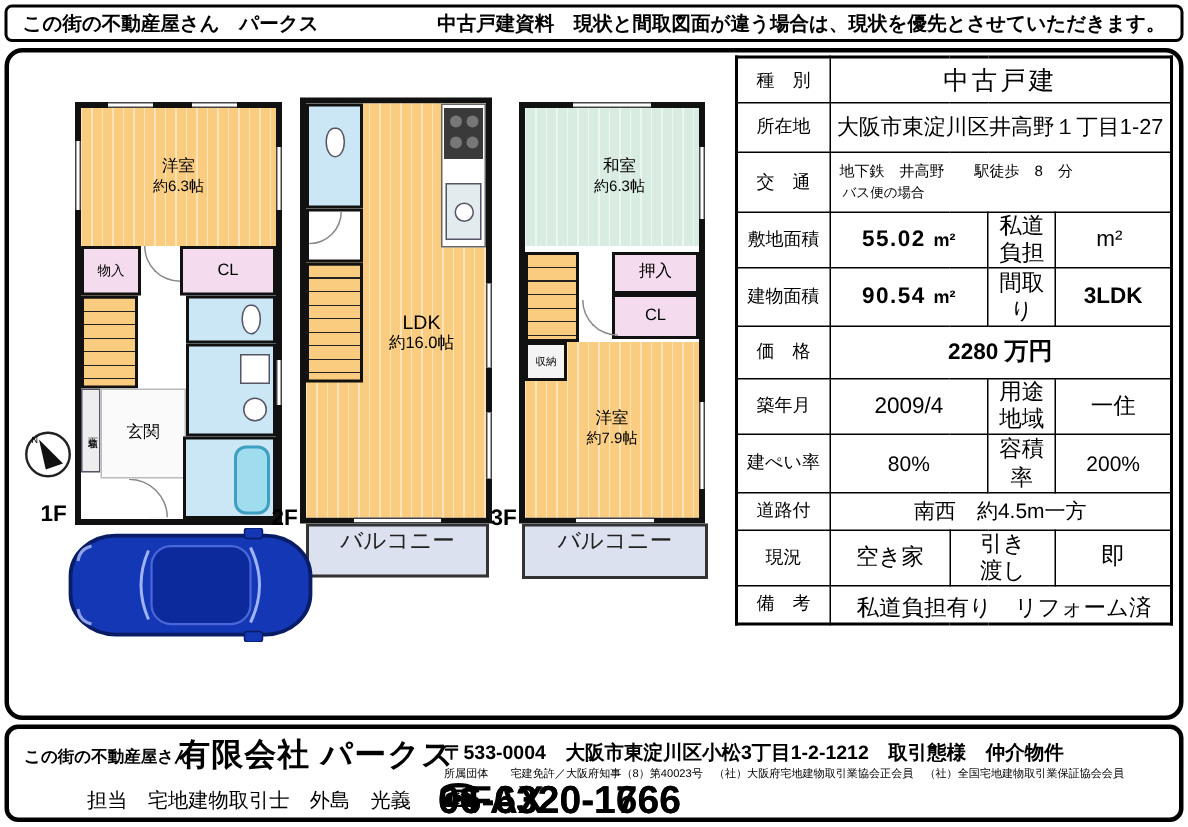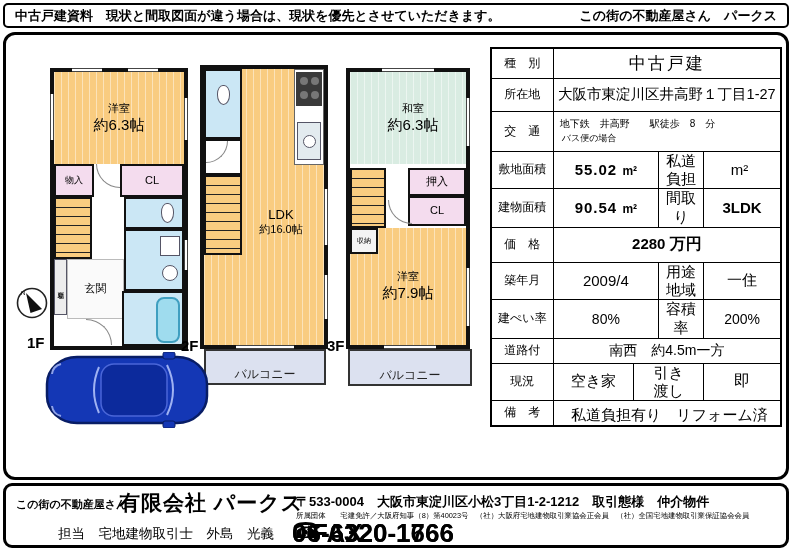--- a/index.html
+++ b/index.html
@@ -24,38 +24,38 @@
   .orange { background-color:#F9CC80;
             background-image:repeating-linear-gradient(90deg, rgba(255,255,255,.45) 0 1px, transparent 1px 7px); }
   .green  { background-color:#D9ECE2;
             background-image:repeating-linear-gradient(90deg, rgba(255,255,255,.5) 0 1px, transparent 1px 7px); }
   .pink   { background:#F4DCEE; border:2px solid #111; }
   .blue   { background:#CBE7F5; border:2px solid #111; }
   .stairs { background-color:#F9CC80;
             background-image:repeating-linear-gradient(to bottom, transparent 0 8px, #222 8px 9px);
             border:2px solid #111; }
   .rname { font-size:11px; line-height:1.25; }
-  .rsize { font-size:15px; line-height:1.25; }
+  .rsize { font-size:10px; line-height:1.25; }
   .tiny  { font-size:9px; }
   .balcony { position:absolute; border:2px solid #333; background:#DCE1F0;
-             display:flex; align-items:flex-end; justify-content:center; font-size:12px; color:#222; }
+             display:flex; align-items:flex-start; justify-content:center; font-size:15px; color:#222; }
   .flabel { position:absolute; font-size:15px; font-weight:bold; }
   .win-h { position:absolute; height:4px; background:#fff; border-top:1px solid #444; border-bottom:1px solid #444; }
   .win-v { position:absolute; width:4px;  background:#fff; border-left:1px solid #444; border-right:1px solid #444; }
   .arc { position:absolute; border-left:1px solid #888; border-bottom:1px solid #888;
          border-bottom-left-radius:100% 100%; background:transparent; }
   .fix { position:absolute; background:#fff; border:1px solid #556; }
   .wc  { border-radius:45% 45% 50% 50%; }
   .tub { background:#9FDCEE; border:2px solid #3F9FC0; border-radius:8px; }
   .round { border-radius:50%; }
   .sinkbox { position:absolute; background:#E3EBEF; border:1px solid #556; }
 
   
   table.spec { position:absolute; top:2px; right:4px; width:292px; border-collapse:collapse;
-               table-layout:fixed; background:#fff; border:2px solid #000;margin-top:10px; }
+               table-layout:fixed; background:#fff; border:2px solid #000; }
   .spec th, .spec td { border:1px solid #000; overflow:hidden; }
   .spec th { font-weight:normal; font-size:12px; text-align:center; white-space:pre-line; }
   .spec td { font-size:15px; text-align:center; }
   .v-big { font-size:26px; font-weight:bold; letter-spacing:1px; }
   .v-big .unit { font-size:12px; font-weight:bold; letter-spacing:0; }
   .v-price { font-size:28px; font-weight:bold; }
   .v-price .unit { font-size:16px; }
   .v-ldk { font-size:20px; font-weight:bold; }
   .sub-s { font-size:9px; white-space:pre-line; line-height:1.2; text-align:center; }
   .sub-m { font-size:10.5px; text-align:center; }
@@ -77,22 +77,22 @@
   .f-staff { left:52px;  top:39px; font-size:13.5px; }
   .f-phone { left:286px; top:32px; font-size:26px; font-weight:bold; display:flex; gap:12px; align-items:baseline; }
   .f-phone .ico { font-size:22px; }
 </style>
 </head>
 <body>
 
 <div class="page">
 
   <div class="topbar">
+    <span>この街の不動産屋さん　パークス</span>
     <span>中古戸建資料　現状と間取図面が違う場合は、現状を優先とさせていただきます。</span>
-    <span>この街の不動産屋さん　パークス</span>
   </div>
 
   <div class="main">
     <div class="plans">
 
       <div class="plan" style="left:44px;top:33px;width:138px;height:282px;">
         <div class="room orange" style="left:0;top:0;width:130px;height:92px;">
           <span class="rname">洋室</span>
           <span class="rsize">約6.3帖</span>
         </div>

